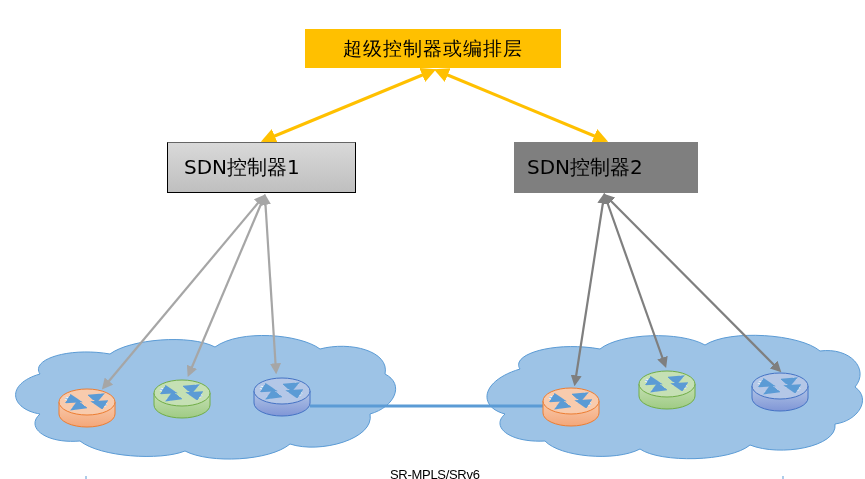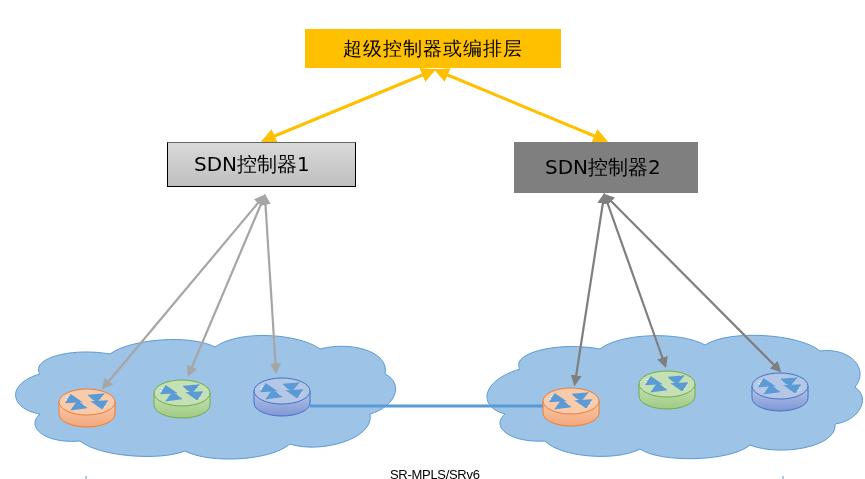--- a/index.html
+++ b/index.html
@@ -1,21 +1,21 @@
 <!DOCTYPE html>
 <html><head>
   <meta charset="utf-8">
   <style>
     html, body { margin: 0; padding: 0; background: #ffffff; }
     body { width: 865px; height: 479px; position: relative; overflow: hidden; font-family: "DejaVu Sans", "Liberation Sans", sans-serif; }
     #stage { position: absolute; left: 0; top: 0; width: 865px; height: 479px; margin-top: 29px; }
     .box { position: absolute; box-sizing: border-box; display: flex; align-items: center; }
     #top-box { left: 305px; top: 0; width: 256px; height: 39px; background: #ffc000; justify-content: center; font-size: 19px; color: #000; letter-spacing: 1px; }
-    #ctrl1 { left: 167px; top: 113px; width: 189px; height: 45px; background: linear-gradient(#d9d9d9, #bfbfbf); border: 1px solid #000; border-top-color:#666; padding-left: 26px; font-size: 20px; color: #000; }
-    #ctrl2 { left: 514px; top: 113px; width: 184px; height: 51px; background: #7f7f7f; padding-left: 31px; font-size: 20px; color: #000; }
+    #ctrl1 { left: 167px; top: 113px; width: 189px; height: 51px; background: linear-gradient(#d9d9d9, #bfbfbf); border: 1px solid #000; border-top-color:#666; padding-left: 16px; font-size: 20px; color: #000; }
+    #ctrl2 { left: 514px; top: 113px; width: 184px; height: 51px; background: #7f7f7f; padding-left: 13px; font-size: 20px; color: #000; }
     #label-sr { position: absolute; left: 390px; top: 438px; font-size: 13px; color: #000; font-family: Liberation Sans, sans-serif; letter-spacing: -0.3px; }
   </style>
 </head>
 <body>
 
 <div id="stage">
   <svg width="865" height="479" viewBox="0 0 865 479" xmlns="http://www.w3.org/2000/svg">
     <defs>
       <marker id="arrY" viewBox="0 0 10 10" refX="7" refY="5" markerWidth="5" markerHeight="5" orient="auto-start-reverse">
         <path d="M0,0 L10,5 L0,10 z" fill="#ffc000"></path>

